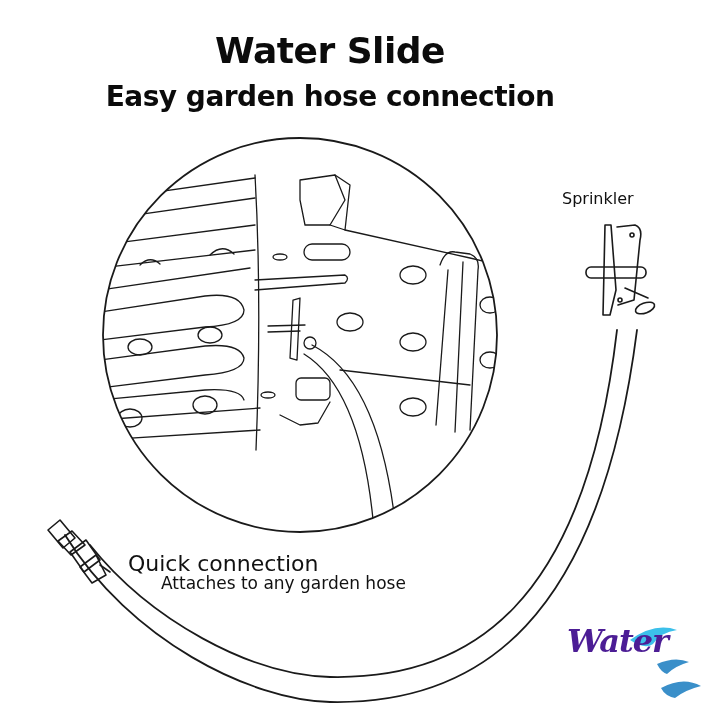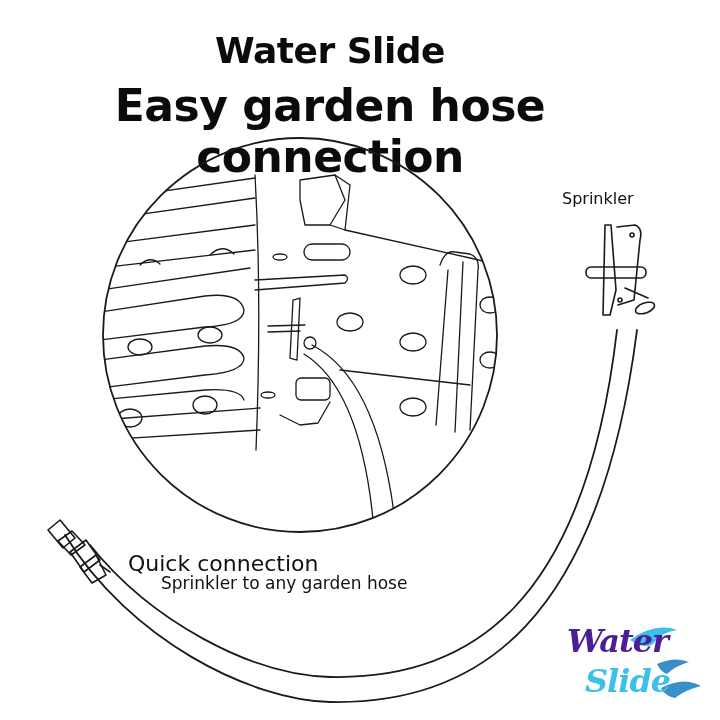--- a/index.html
+++ b/index.html
@@ -1,19 +1,19 @@
 <!DOCTYPE html>
 <html><head>
 <meta charset="utf-8">
 <style>
   html, body { margin:0; padding:0; background:#ffffff; }
   body { width:720px; height:720px; position:relative; overflow:hidden; font-family:"Liberation Sans", sans-serif; }
   .title { position:absolute; left:0; width:660px; text-align:center; font-family:"DejaVu Sans", sans-serif; font-weight:bold; color:#0b0b0b; letter-spacing:-0.5px; }
   .title.l1 { top:30px; font-size:36px; }
-  .title.l2 { top:80px; font-size:44px; }
+  .title.l2 { top:80px; font-size:28px; }
   .label-bold { position:absolute; font-family:"DejaVu Sans", sans-serif; font-weight:normal; color:#111; }
   .label { position:absolute; font-family:"DejaVu Sans", sans-serif; color:#111; }
   #sprinkler-label { left:562px; top:189px; font-size:16px; }
   #qc-label { left:128px; top:551px; font-size:22px; }
   #qc-sub { left:161px; top:573px; font-size:17px; }
   svg.art { position:absolute; left:0; top:0; }
   .logo { position:absolute; left:565px; top:620px; width:140px; height:90px; }
   .logo .w1 { position:absolute; left:2px; top:2px; font-family:"DejaVu Serif", serif; font-style:italic; font-weight:bold; font-size:32px; color:#4c1d95; letter-spacing:-1px; }
   .logo .w2 { position:absolute; left:20px; top:42px; font-family:"DejaVu Serif", serif; font-style:italic; font-weight:bold; font-size:32px; color:#3cc0ea; letter-spacing:-1px; }
 </style>
@@ -105,23 +105,22 @@
     <path d="M48 530 L60 520 L75 538 L63 548 Z"></path>
     <path d="M58 541 L72 531 L85 545 L71 555 Z"></path>
     <path d="M70 552 L86 540 L100 560 L84 572 Z"></path>
     <path d="M80 567 L96 555 L106 575 L92 583 Z"></path>
     <path d="M100 565 L110 572"></path>
   </g>
 </svg>
 
 <div class="label-bold" id="sprinkler-label">Sprinkler</div>
 <div class="label-bold" id="qc-label">Quick connection</div>
-<div class="label" id="qc-sub">Sprinkler to any garden hose</div>
+<div class="label" id="qc-sub">Attaches to any garden hose</div>
 
 <div class="logo">
   <svg width="140" height="90" style="position:absolute;left:0;top:0">
     <path d="M65 20 Q90 2 112 10 Q96 12 88 24 Q80 30 65 20 Z" fill="#3cc0ea"></path>
     <path d="M92 44 Q110 36 124 42 Q110 46 102 54 Q96 52 92 44 Z" fill="#3a8fc9"></path>
     <path d="M96 68 Q118 56 136 66 Q120 70 110 78 Q100 76 96 68 Z" fill="#3a8fc9"></path>
   </svg>
   <div class="w1">Water</div>
-  <div class="w2">Slide</div>
 </div>
 
 </body></html>

